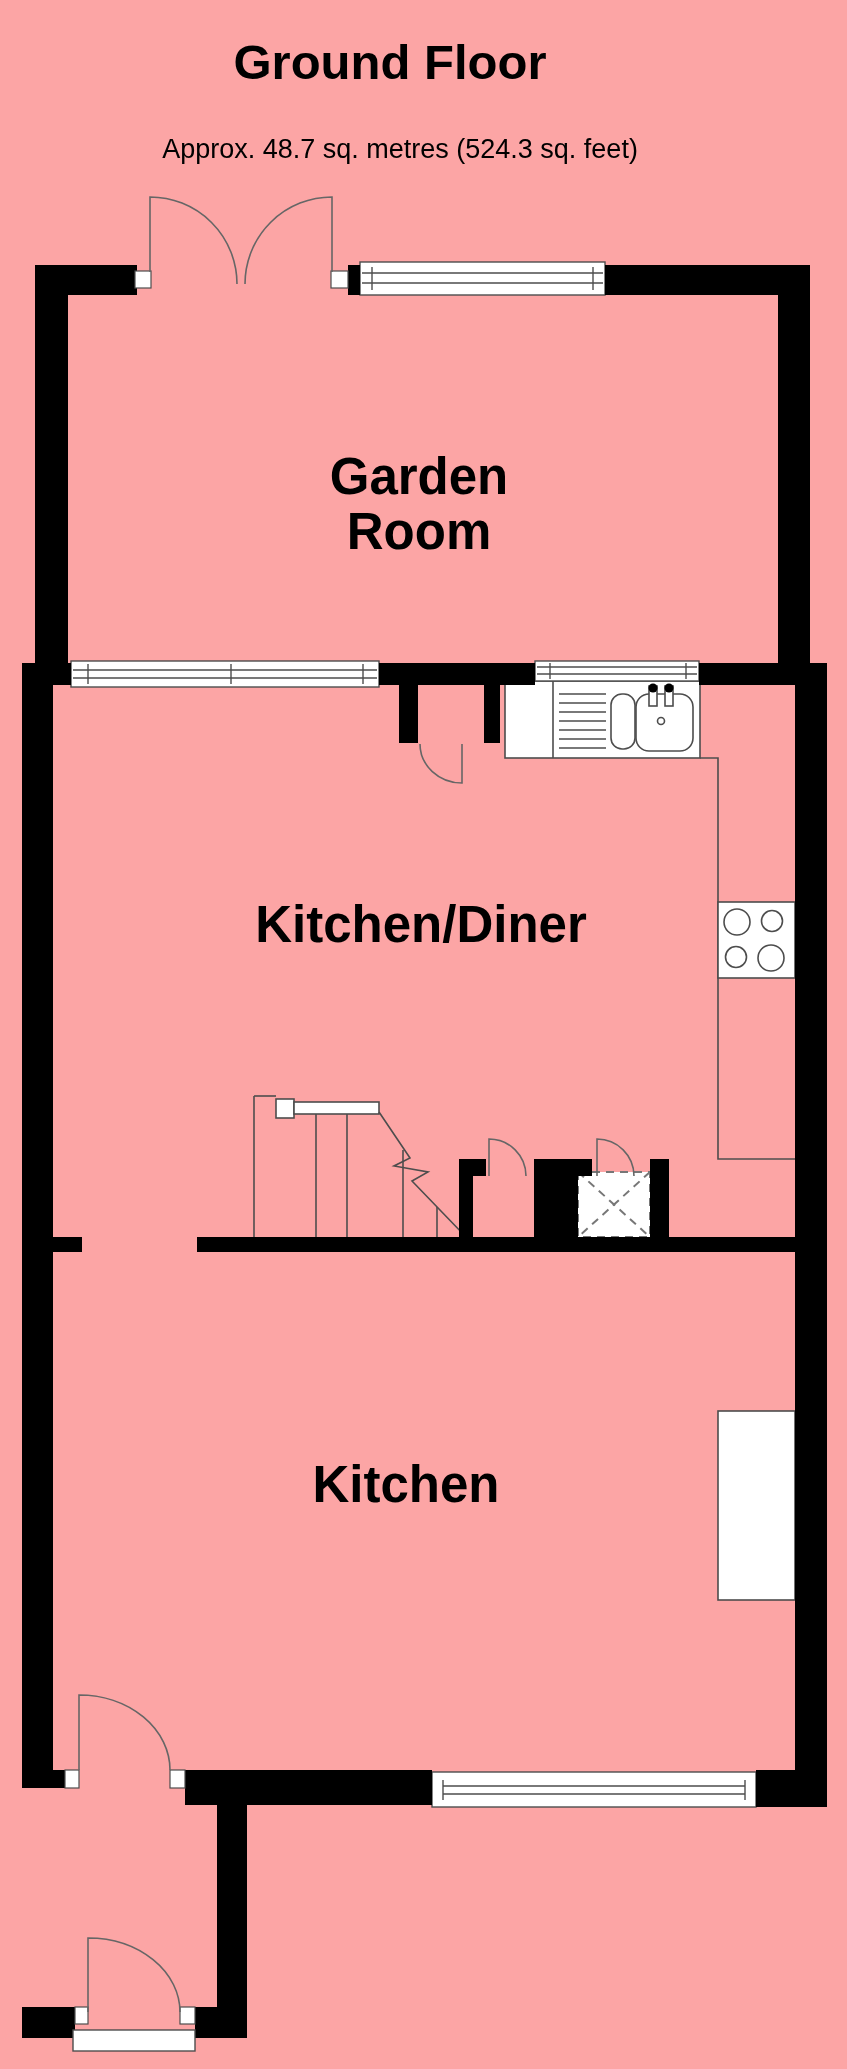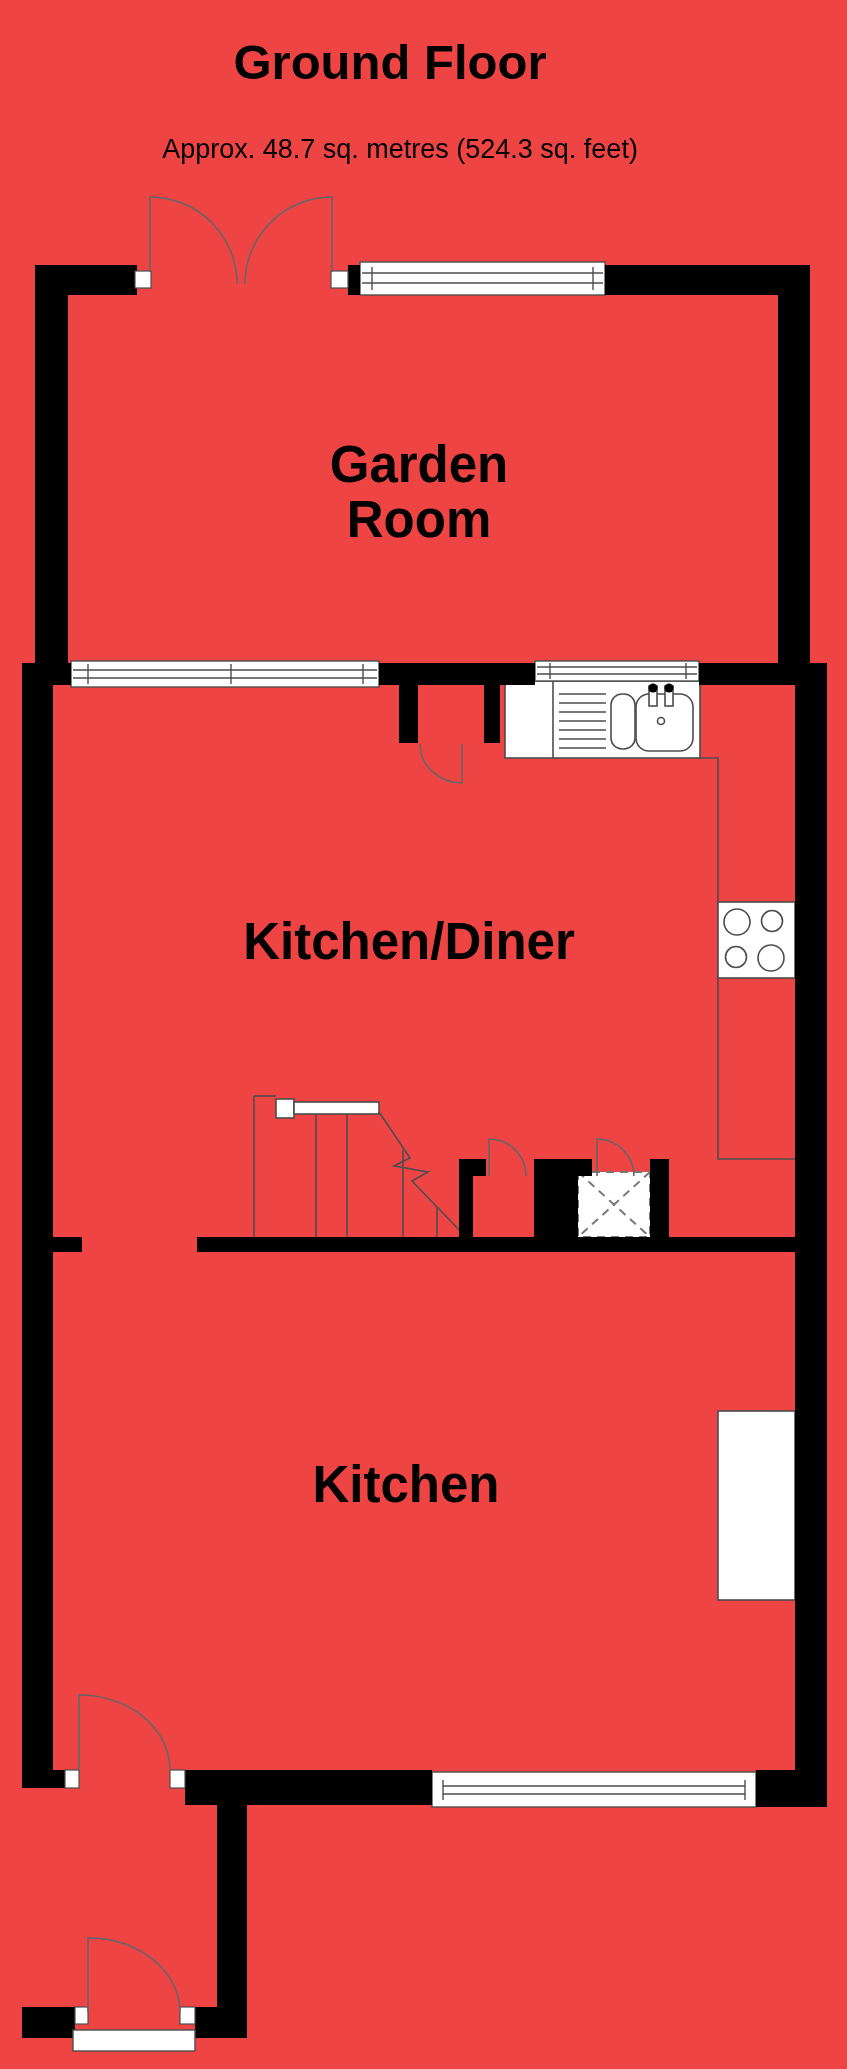--- a/index.html
+++ b/index.html
@@ -1,37 +1,37 @@
 <!DOCTYPE html>
 <html><head>
 <meta charset="utf-8">
 <style>
   html,body{margin:0;padding:0;background:#ffffff;}
   #plan{
     position:relative;
     width:847px;height:2069px;
-    background:#ef4444;
+    background:#fca5a5;
     font-family:"Liberation Sans", sans-serif;
     overflow:hidden;
   }
   .title{
     position:absolute;left:0;top:34px;width:780px;
     text-align:center;font-size:49px;font-weight:bold;color:#000;
     letter-spacing:0px;
   }
   .subtitle{
     position:absolute;left:0;top:98px;width:800px;
     text-align:center;font-size:27px;color:#000;margin-top:36px;
   }
   .room-label{
     position:absolute;text-align:center;font-weight:bold;color:#000;
     font-size:51px;line-height:55px;white-space:pre-line;
   }
-  #label-garden{left:119px;top:437px;width:600px;}
-  #label-kitchen{left:109px;top:897px;width:600px;margin-top:17px;}
+  #label-garden{left:119px;top:449px;width:600px;}
+  #label-kitchen{left:121px;top:897px;width:600px;}
   #label-lounge{left:106px;top:1457px;width:600px;}
   svg{position:absolute;left:0;top:0;}
 </style>
 </head>
 <body>
 
 <div id="plan">
 
   <div class="title">Ground Floor</div>
   <div class="subtitle">Approx. 48.7 sq. metres (524.3 sq. feet)</div>

